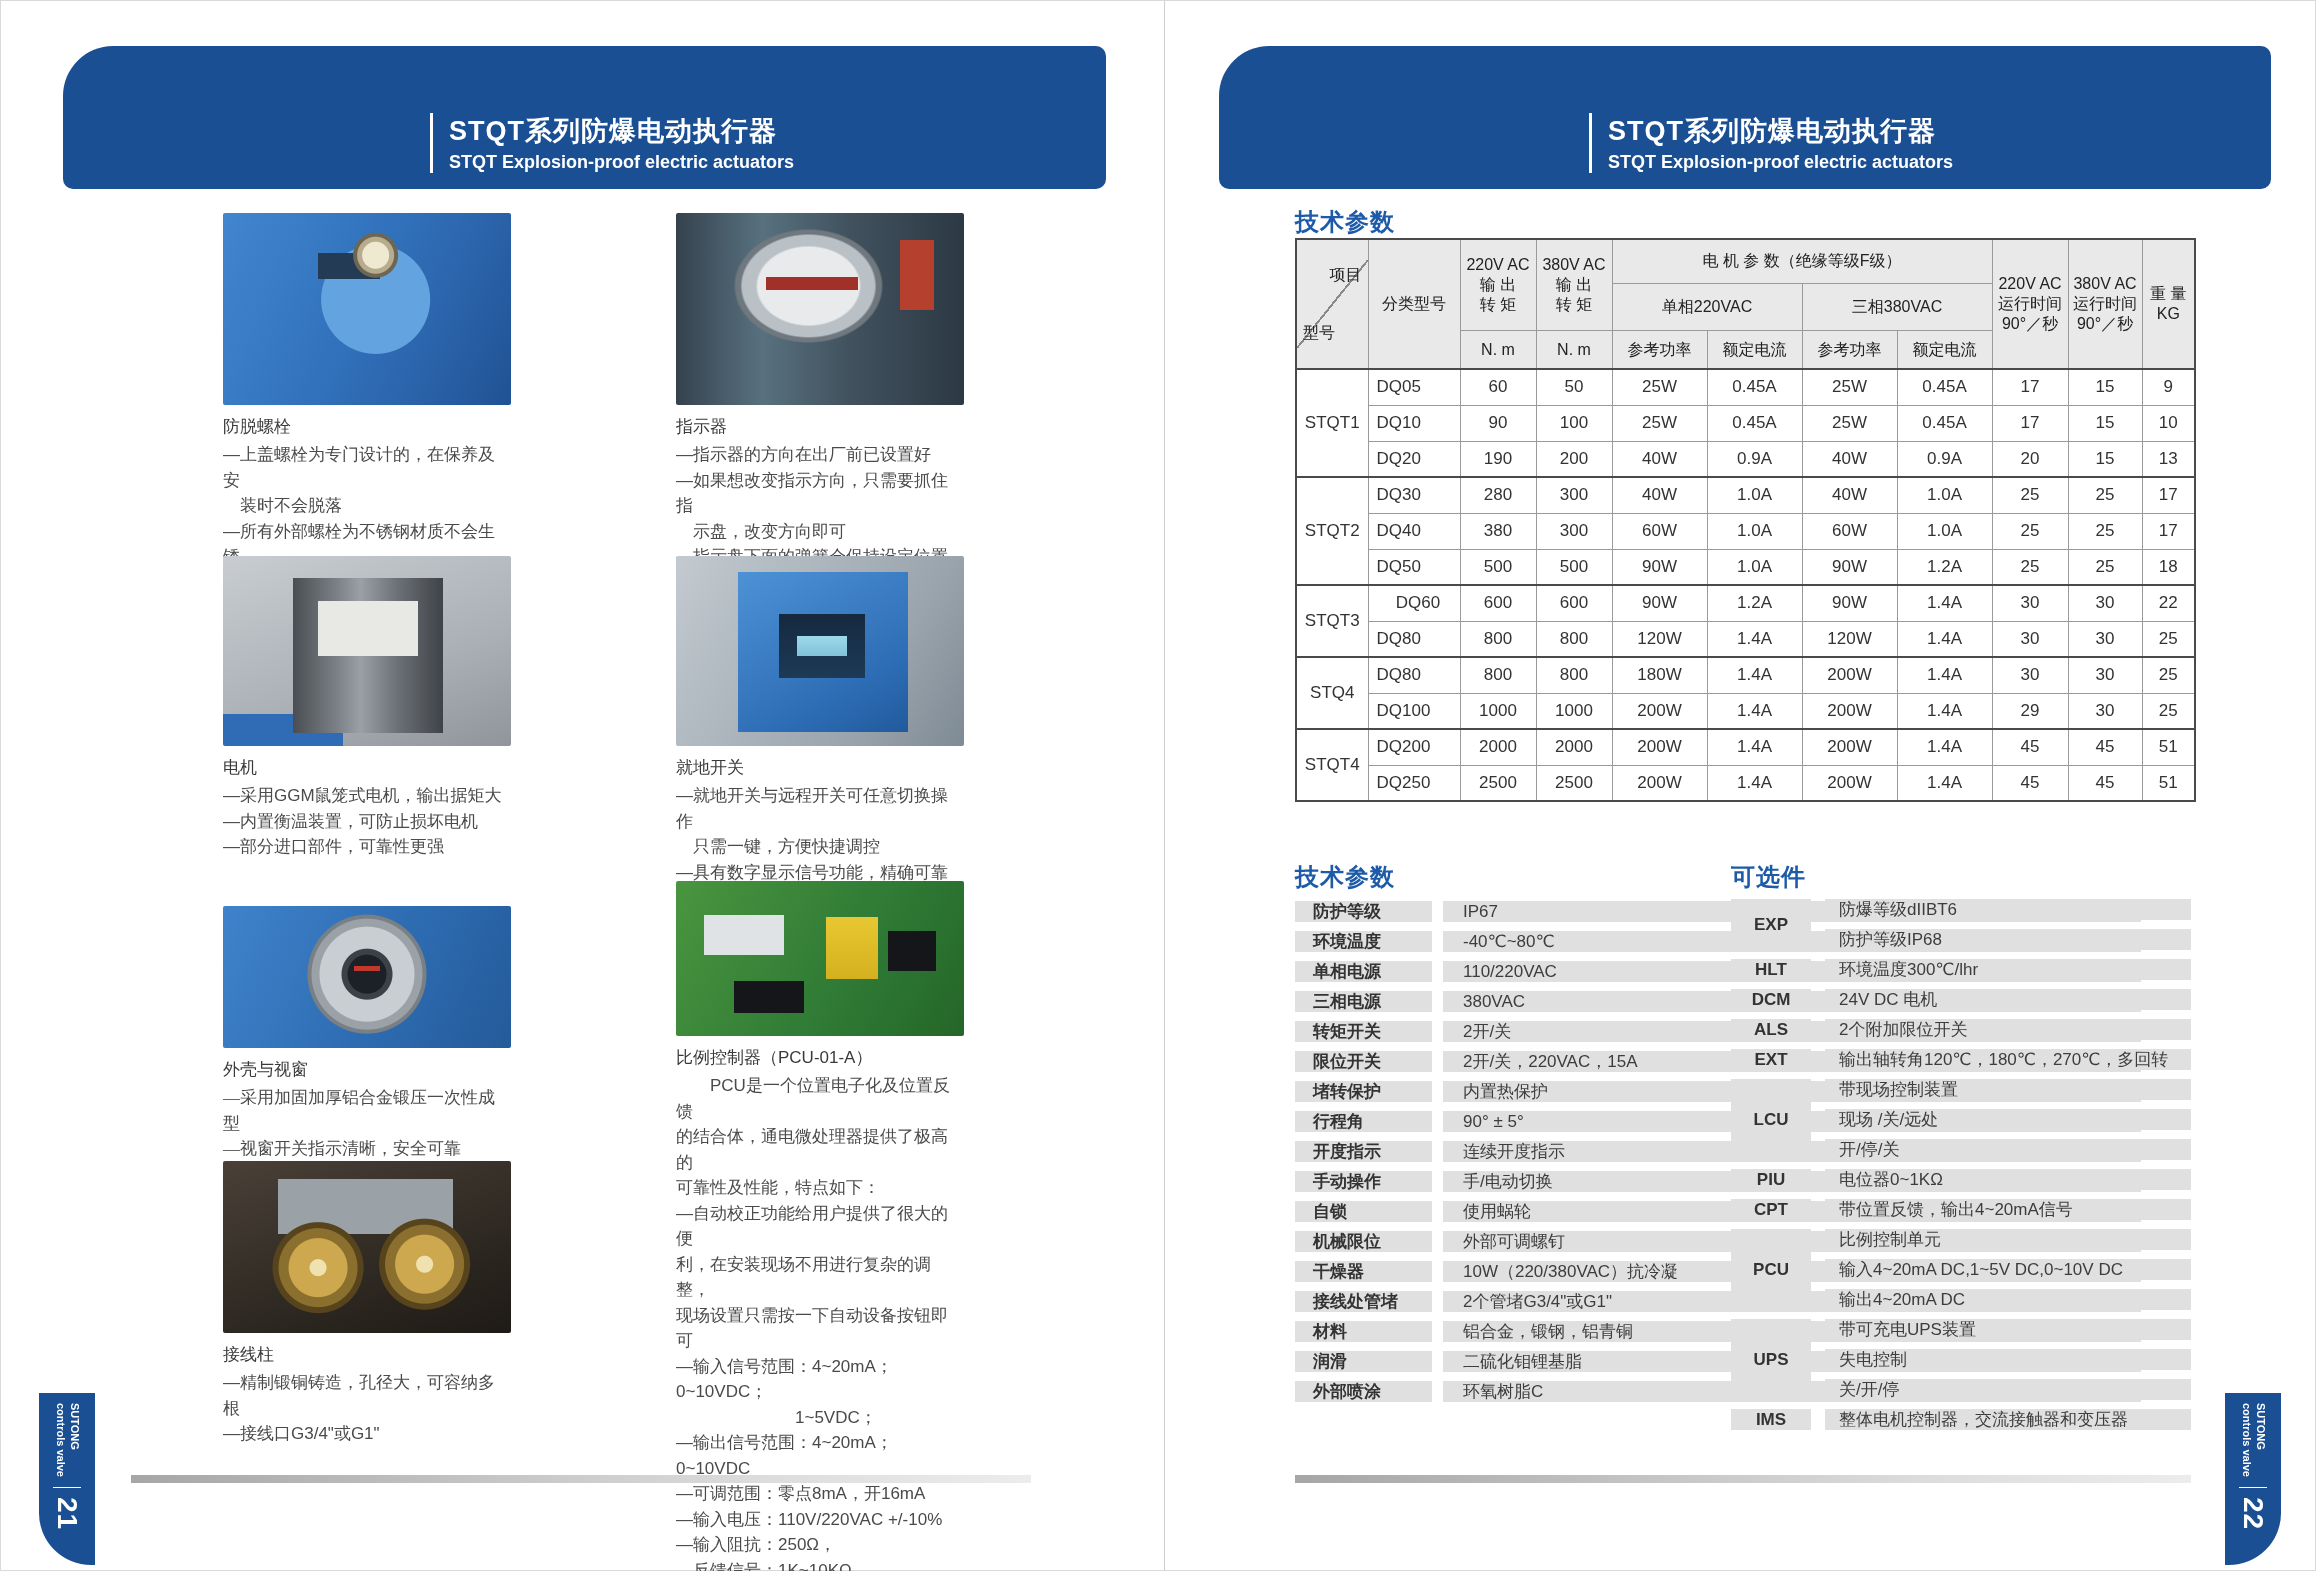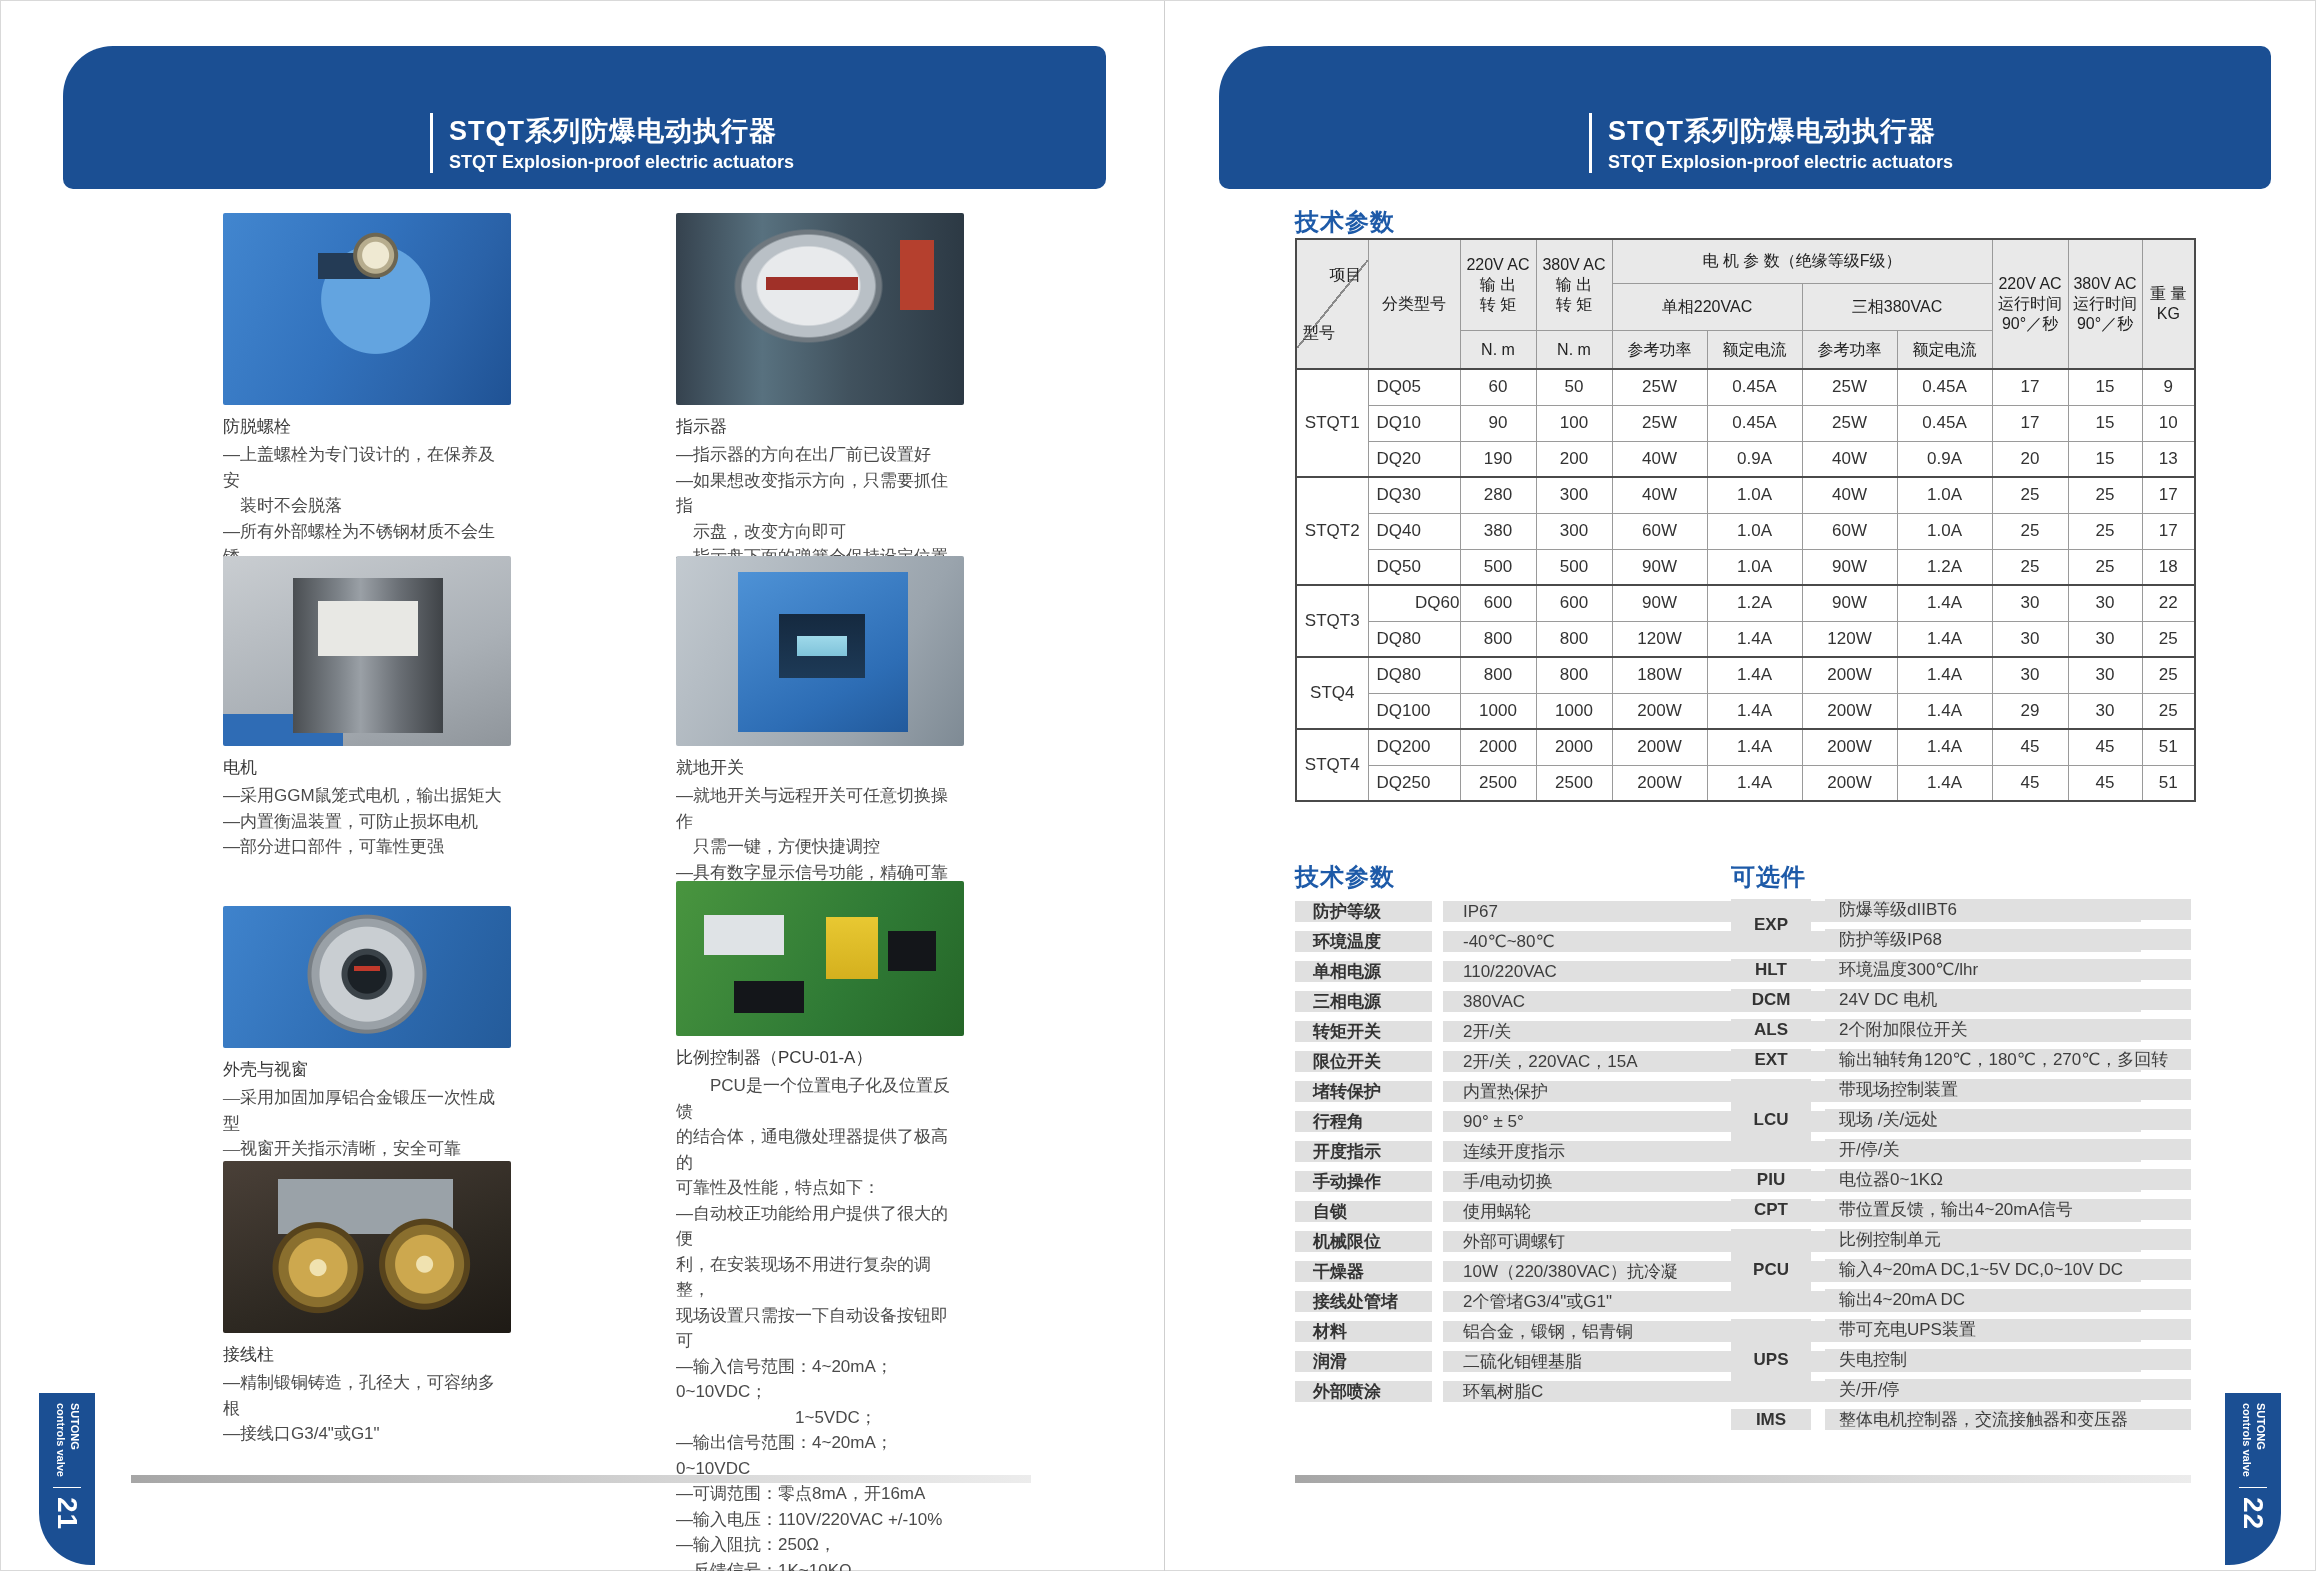--- a/index.html
+++ b/index.html
@@ -316,21 +316,21 @@
           <td>90W</td>
           <td>1.0A</td>
           <td>90W</td>
           <td>1.2A</td>
           <td>25</td>
           <td>25</td>
           <td>18</td>
         </tr>
         <tr class="grp-top">
           <td rowspan="2">STQT3</td>
-          <td style="text-align: right; padding-left: 8px;">DQ60</td>
+          <td style="text-align: center; padding-left: 8px;">DQ60</td>
           <td>600</td>
           <td>600</td>
           <td>90W</td>
           <td>1.2A</td>
           <td>90W</td>
           <td>1.4A</td>
           <td>30</td>
           <td>30</td>
           <td>22</td>
         </tr>

